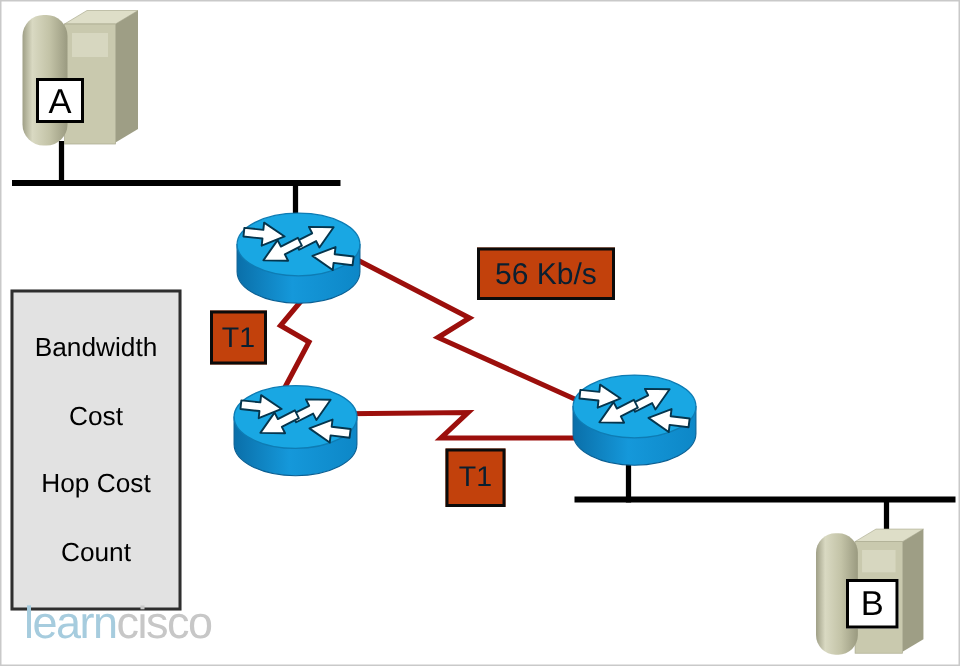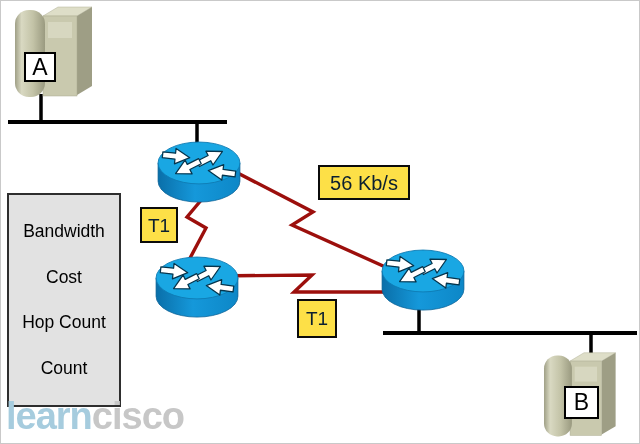--- a/index.html
+++ b/index.html
@@ -8,32 +8,32 @@
     font-family:"Liberation Sans",sans-serif;overflow:hidden;
     box-shadow:inset 0 0 0 1px #c9c9c9;
   }
   #diagram-svg{position:absolute;left:0;top:0;}
   .overlay{position:absolute;box-sizing:border-box;display:flex;align-items:center;justify-content:center;}
   .host-label{
     background:#ffffff;border:2px solid #000;color:#000;
     font-size:23px;line-height:1;z-index:3;
   }
   .link-label{
-    background:#fde047;border:2px solid #0b0b0b;color:#0a1f30;
+    background:#c2410c;border:2px solid #0b0b0b;color:#0a1f30;
     font-size:19px;line-height:1;z-index:3;
   }
   .serial-label{font-size:20px;}
   .metric-box{
     background:#e2e2e2;border:2px solid #2e2e2e;z-index:2;
     display:flex;flex-direction:column;justify-content:space-evenly;align-items:center;
   }
   .metric-item{color:#000;font-size:17.5px;line-height:1;text-align:left;white-space:nowrap;}
   .watermark{
-    position:absolute;left:6px;top:399px;z-index:4;
-    font-size:38px;font-weight:bold;letter-spacing:-1px;line-height:34px;white-space:nowrap;
+    position:absolute;left:16px;top:399px;z-index:4;
+    font-size:30px;font-weight:normal;letter-spacing:-1px;line-height:34px;white-space:nowrap;
   }
   .wm-learn{color:#a6ccde;}
   .wm-cisco{color:#c7c7c7;}
 </style>
 </head>
 <body>
 
 <div id="canvas">
 
   <svg id="diagram-svg" width="640" height="444" viewBox="0 0 640 444">
@@ -107,21 +107,21 @@
   <div class="overlay link-label" style="left:297px;top:299px;width:40px;height:39px;">
     <span>T1</span>
   </div>
   <div class="overlay link-label serial-label" style="left:318px;top:165px;width:92px;height:35px;">
     <span>56 Kb/s</span>
   </div>
 
   <div class="overlay metric-box" style="left:7px;top:193px;width:114px;height:214px;">
     <div class="metric-item">Bandwidth</div>
     <div class="metric-item">Cost</div>
-    <div class="metric-item">Hop Count</div>
+    <div class="metric-item">Hop Cost</div>
     <div class="metric-item">Count</div>
   </div>
 
   <div class="watermark">
     <span class="wm-learn">learn</span><span class="wm-cisco">cisco</span>
   </div>
 
 </div>
 
 </body></html>

